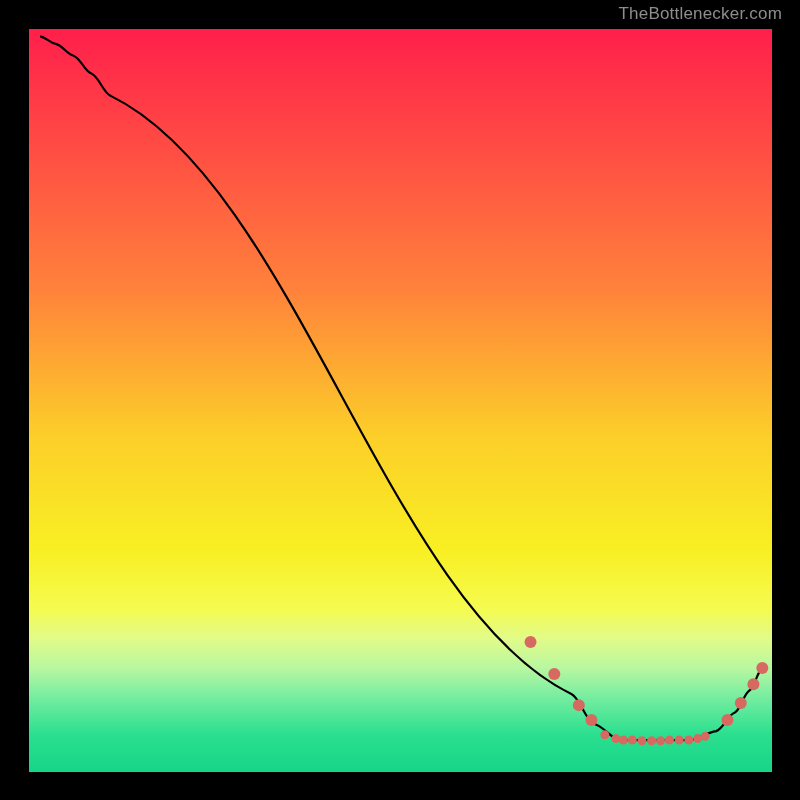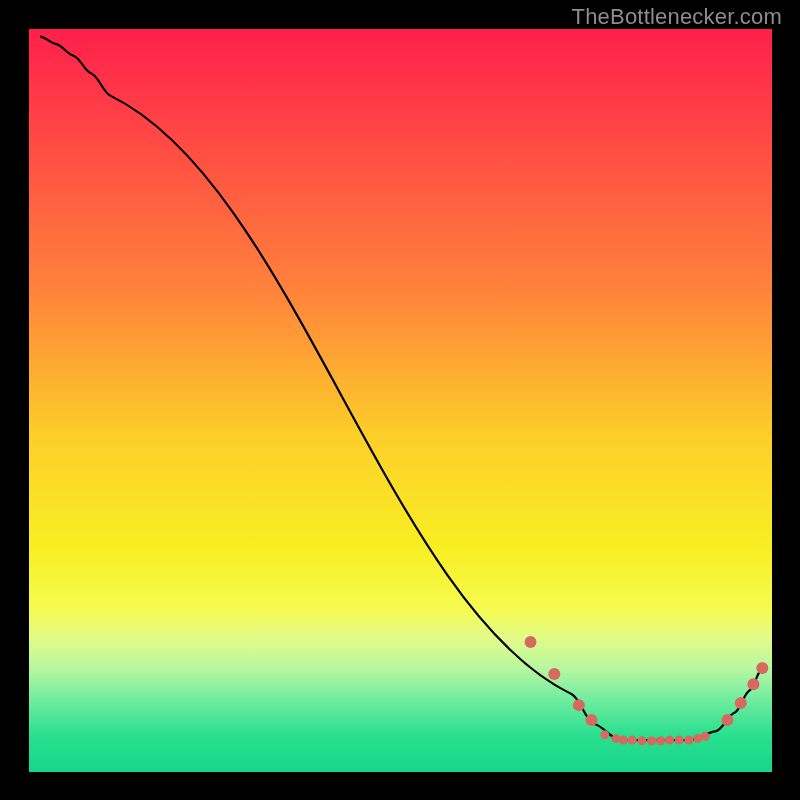--- a/index.html
+++ b/index.html
@@ -1,17 +1,17 @@
 <!DOCTYPE html>
 <html><head>
 <meta charset="utf-8">
 <style>
  html,body{margin:0;padding:0;background:#000;width:800px;height:800px;overflow:hidden;font-family:Arial,Helvetica,sans-serif}
  .stage{position:relative;width:800px;height:800px}
- .attrib{position:absolute;top:4px;right:18px;font-size:22px;color:#8d8d8d;letter-spacing:.2px;font-weight:400}
+ .attrib{position:absolute;top:4px;right:18px;font-size:17px;color:#8d8d8d;letter-spacing:.2px;font-weight:400}
  svg{position:absolute;top:0;left:0}
 </style>
 </head>
 <body>
 
 <div class="stage">
   <svg id="svg" width="800" height="800" viewBox="0 0 800 800">
       <defs>
         <linearGradient id="bg-grad" x1="0" y1="0" x2="0" y2="1">
           <stop offset="0%" stop-color="#ff1f4b"></stop>

